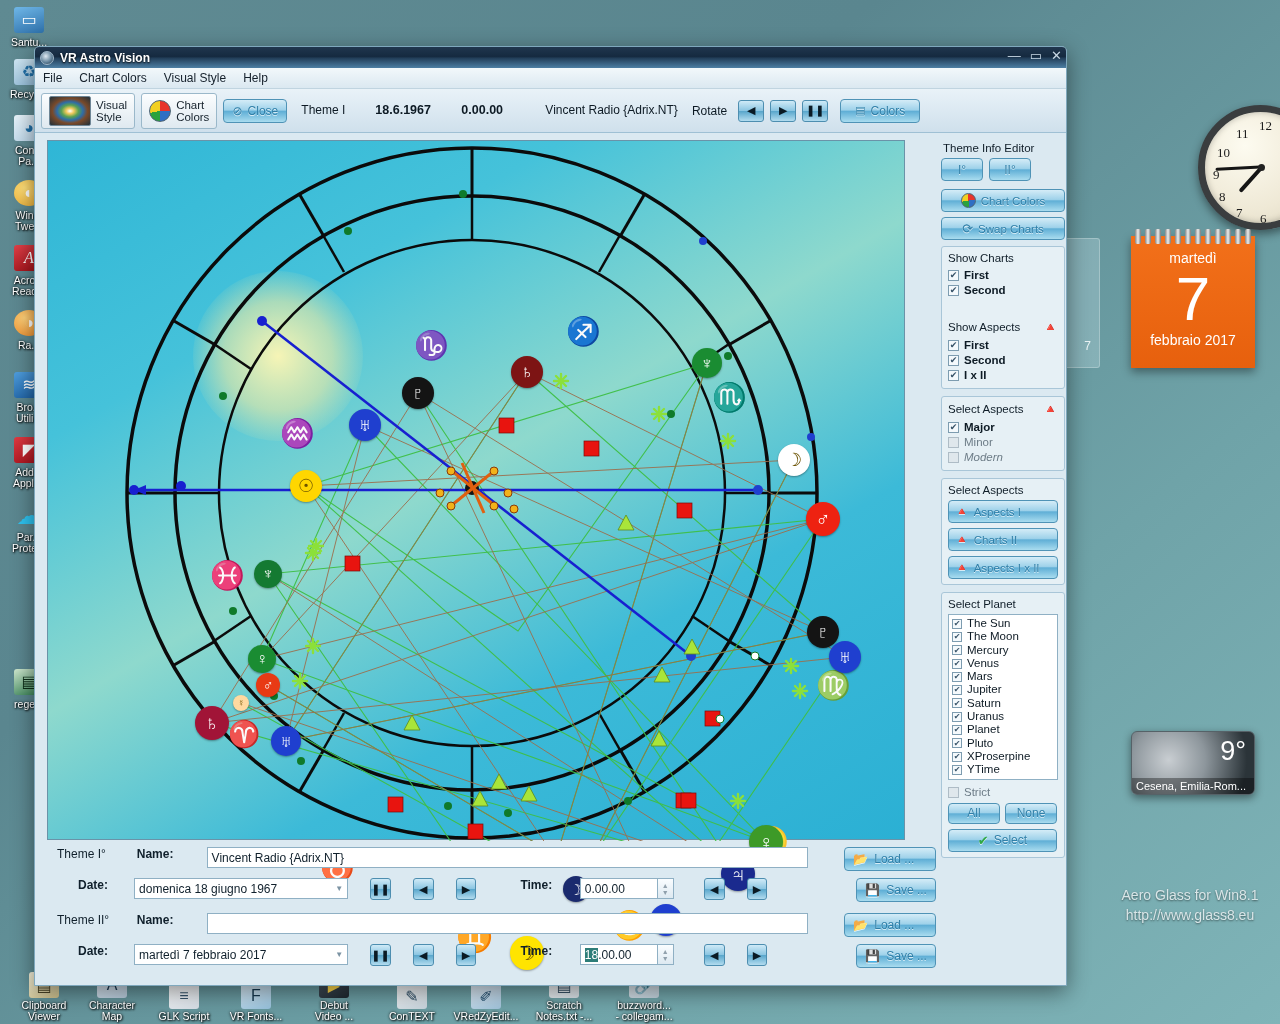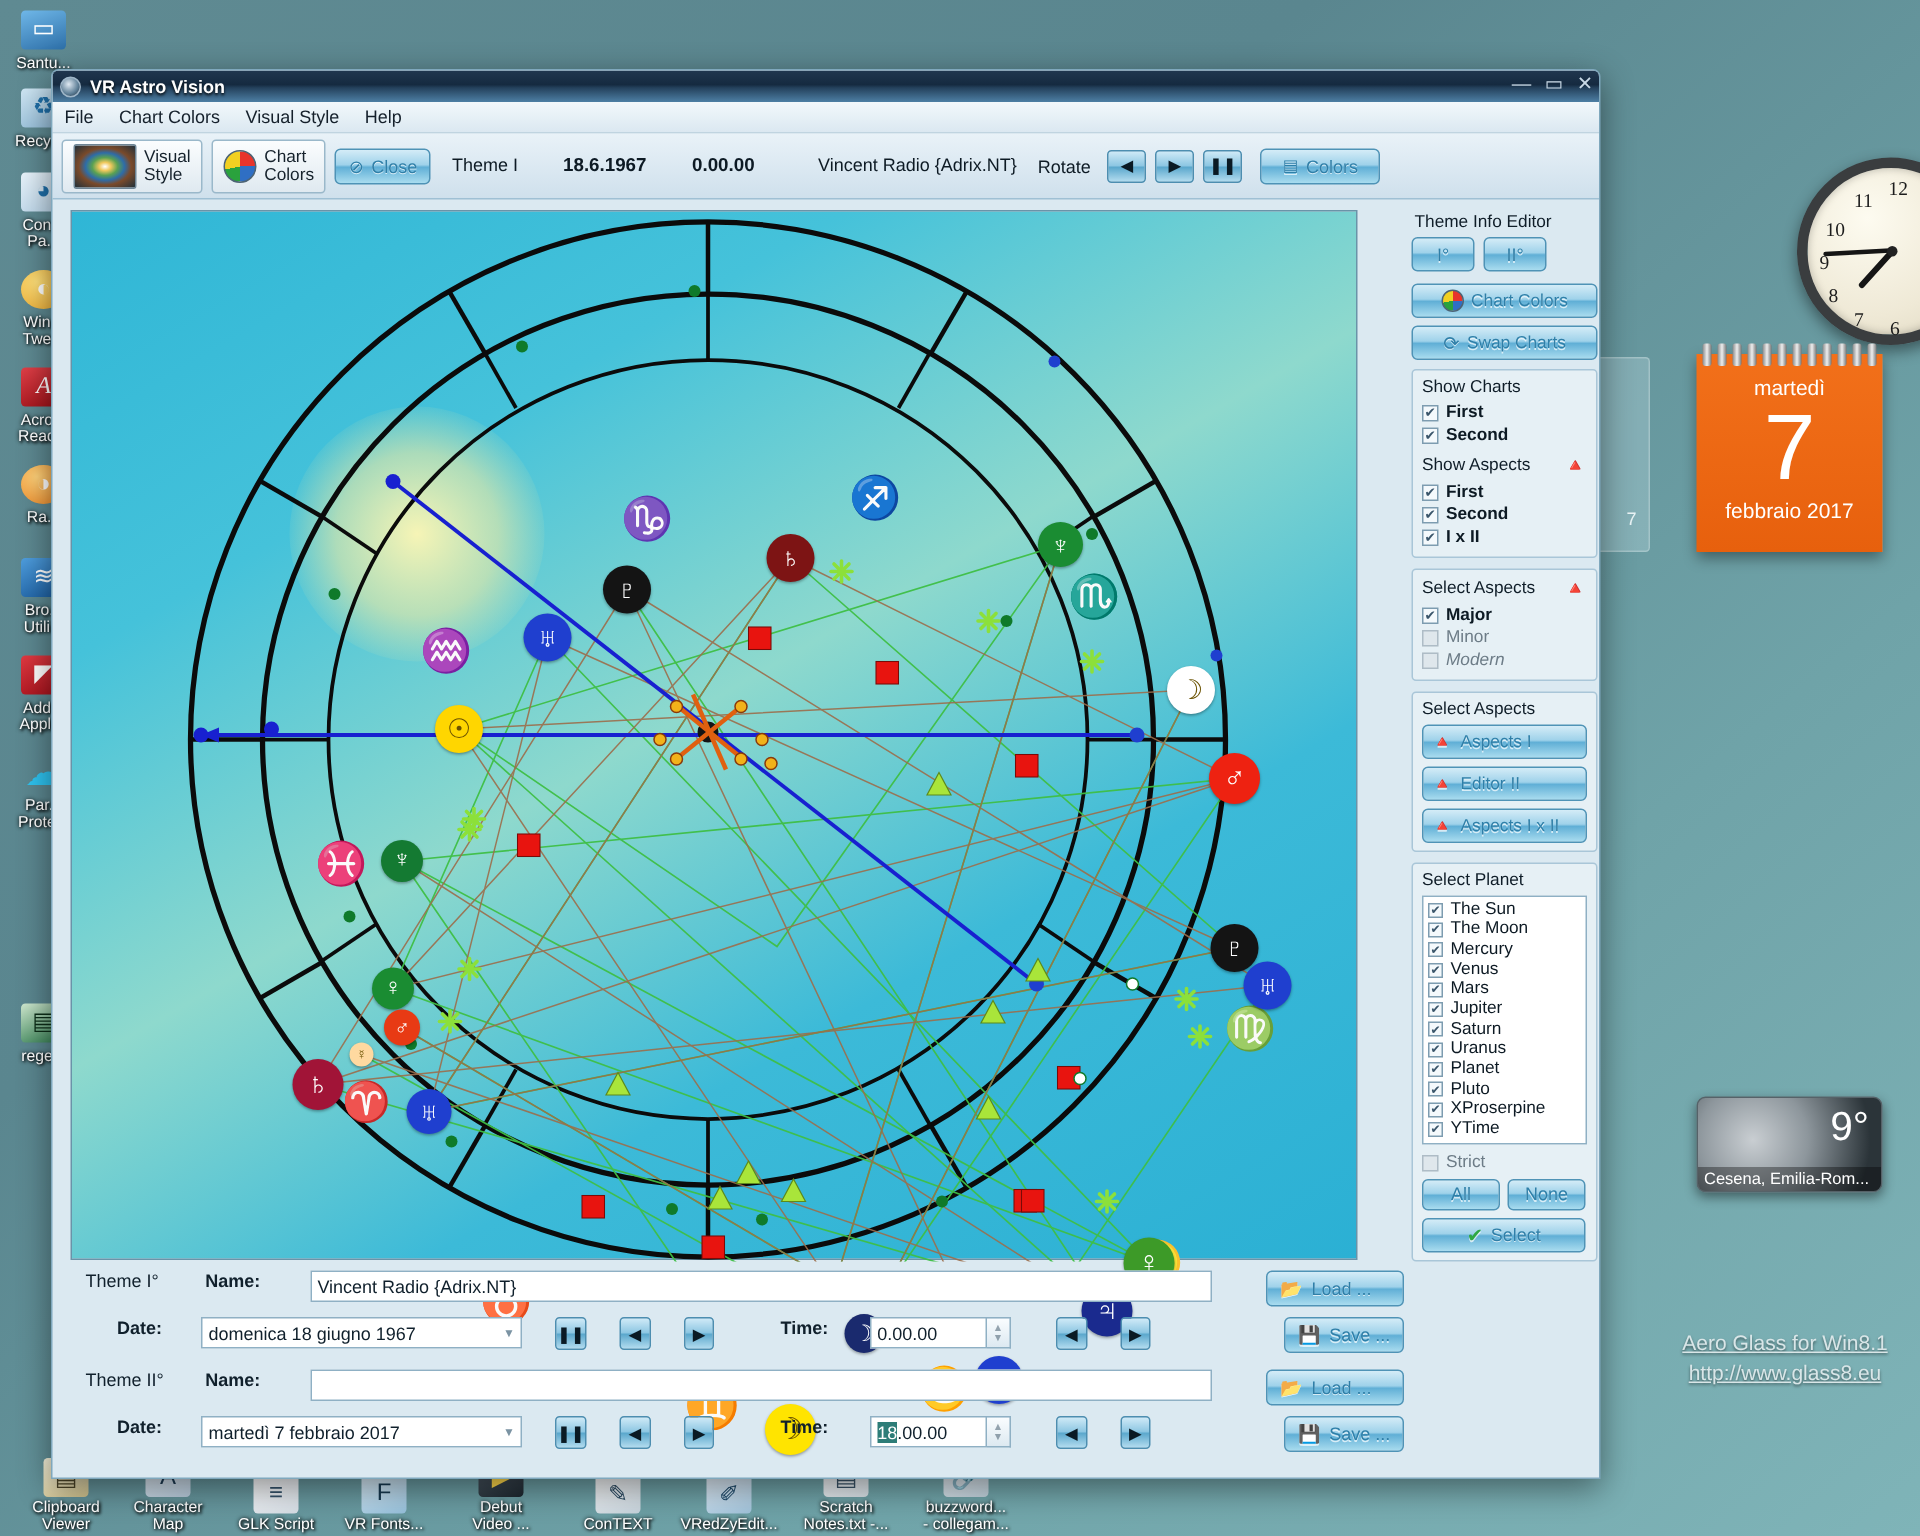--- a/index.html
+++ b/index.html
@@ -64,21 +64,21 @@
     background: radial-gradient(circle at 30% 45%, #c9ced2 0%, #8d969c 40%, #2b3439 85%);
     box-shadow: 0 3px 8px rgba(0,0,0,.45);
     border: 1px solid #566268;
   }
   .weather .temp { position: absolute; right: 8px; top: 4px; font-size: 27px; color: #fff; }
   .weather .loc {
     position: absolute; left: 0; bottom: 0; width: 100%; padding: 2px 4px;
     font-size: 11px; color: #fff; background: rgba(0,0,0,.35); white-space: nowrap; overflow: hidden;
   }
   .aeroglass { position: absolute; left: 1100px; top: 885px; width: 180px; text-align: center;
-     color: #d9e6e8; font-size: 14px; line-height: 20px; text-shadow: 0 1px 2px rgba(0,0,0,.5); text-decoration: underline; }
+     color: #d9e6e8; font-size: 14px; line-height: 20px; text-shadow: 0 1px 2px rgba(0,0,0,.5); }
 
   .ghost-win { position: absolute; left: 1010px; top: 238px; width: 90px; height: 130px;
      background: rgba(200,225,232,.30); border: 1px solid rgba(255,255,255,.25); border-radius: 3px; }
   .ghost-win .gw-t { position:absolute; right:8px; top:100px; color:#eaf4f6; font-size:12px; }
 
   
   .win {
     position: absolute; left: 34px; top: 46px; width: 1033px; height: 940px;
     background: #dbe9f1;
     border: 1px solid #7fa8bd;
@@ -784,21 +784,21 @@
       <div class="sect-title">Show Charts</div>
       <div class="chk">
         <span class="cbox">✔</span>
         <b>First</b>
       </div>
       <div class="chk">
         <span class="cbox">✔</span>
         <b>Second</b>
       </div>
 
-      <div class="sect-title" style="margin-top:5px;display:flex;justify-content:space-between;align-items:center">
+      <div class="sect-title" style="margin-top:22px;display:flex;justify-content:space-between;align-items:center">
         <span>Show Aspects</span>
         <span style="font-size:12px">🔺</span>
       </div>
       <div class="chk">
         <span class="cbox">✔</span>
         <b>First</b>
       </div>
       <div class="chk">
         <span class="cbox">✔</span>
         <b>Second</b>
@@ -829,21 +829,21 @@
     </div>
 
     <div class="sect aspbtns">
       <div class="sect-title">Select Aspects</div>
       <div class="glassbtn sbtn">
         <span style="font-size:11px">🔺</span>
         <span>Aspects I</span>
       </div>
       <div class="glassbtn sbtn">
         <span style="font-size:11px">🔺</span>
-        <span>Editor II</span>
+        <span>Charts II</span>
       </div>
       <div class="glassbtn sbtn" style="margin-bottom:0">
         <span style="font-size:11px">🔺</span>
         <span>Aspects I x II</span>
       </div>
     </div>
 
     <div class="sect">
       <div class="sect-title">Select Planet</div>
       <div class="planetlist" id="planet-checklist">

